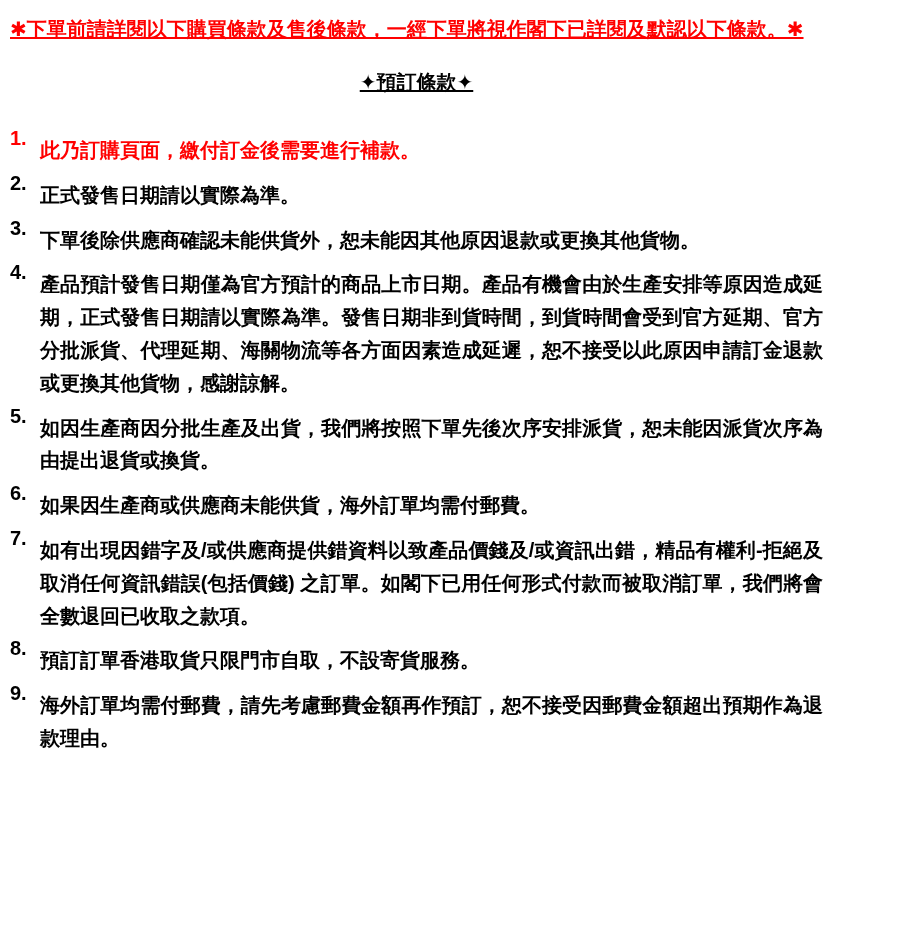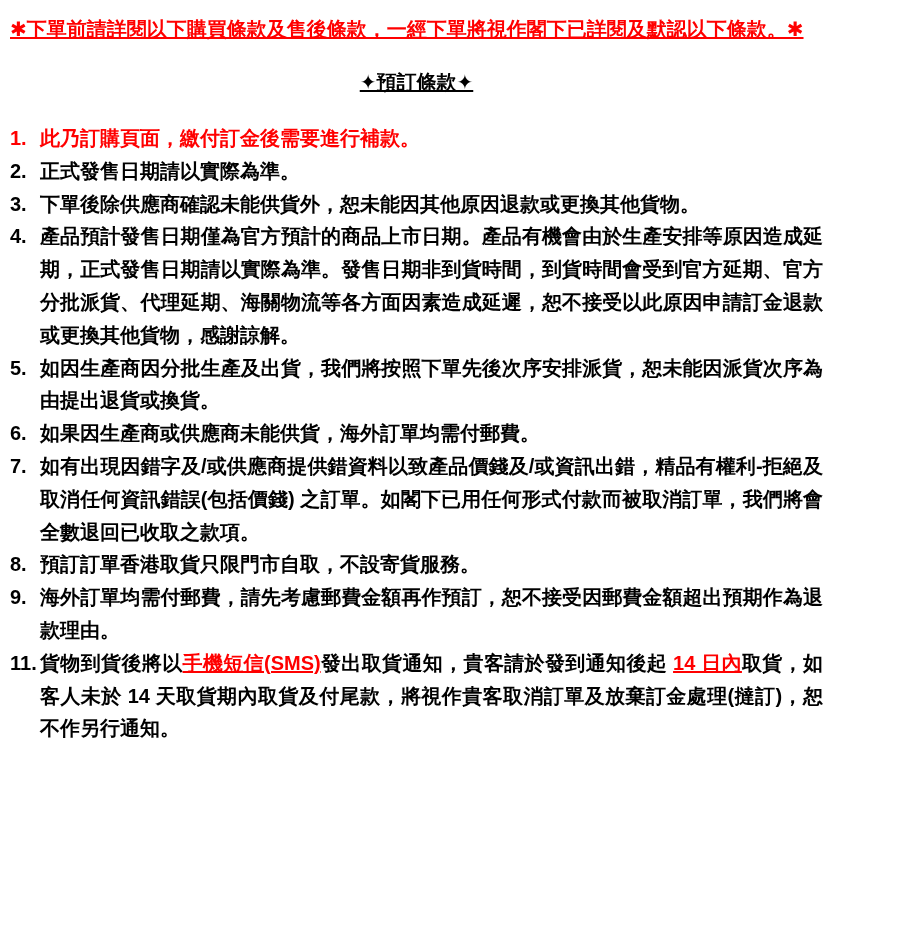--- a/index.html
+++ b/index.html
@@ -45,20 +45,21 @@
     grid-template-columns: 30px 1fr;
     font-size: 20px;
     line-height: 1.64;
     color: #000000;
   }
   .term-item .num {
     white-space: nowrap;
   }
   .term-item .body {
     text-align: justify;
+    margin-top: 12px;
   }
   .term-item.red {
     color: var(--red, #ff0000);
   }
   .hl-red {
     color: var(--red, #ff0000);
     text-decoration: underline;
   }
   .link {
     color: var(--link, #1155cc);
@@ -104,18 +105,14 @@
         <span class="body"><span>如有出現因錯字及/或供應商提供錯資料以致產品價錢及/或資訊出錯，精品有權利-拒絕及取消任何資訊錯誤(包括價錢) 之訂單。如閣下已用任何形式付款而被取消訂單，我們將會全數退回已收取之款項。</span></span>
       </div>
       <div class="term-item">
         <span class="num">8.</span>
         <span class="body"><span>預訂訂單香港取貨只限門市自取，不設寄貨服務。</span></span>
       </div>
       <div class="term-item">
         <span class="num">9.</span>
         <span class="body"><span>海外訂單均需付郵費，請先考慮郵費金額再作預訂，恕不接受因郵費金額超出預期作為退款理由。</span></span>
       </div>
-      <div class="term-item">
-        <span class="num">11.</span>
-        <span class="body"><span>貨物到貨後將以</span><span class="hl-red">手機短信(SMS)</span><span>發出取貨通知，貴客請於發到通知後起 </span><span class="hl-red">14 日內</span><span>取貨，如客人未於 14 天取貨期內取貨及付尾款，將視作貴客取消訂單及放棄訂金處理(撻訂)，恕不作另行通知。</span></span>
-      </div>
     </div>
 </div>
 
 </body></html>

